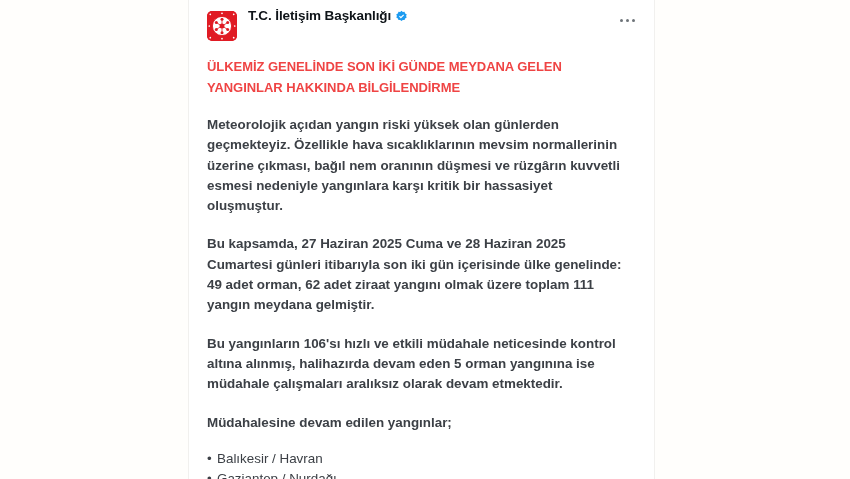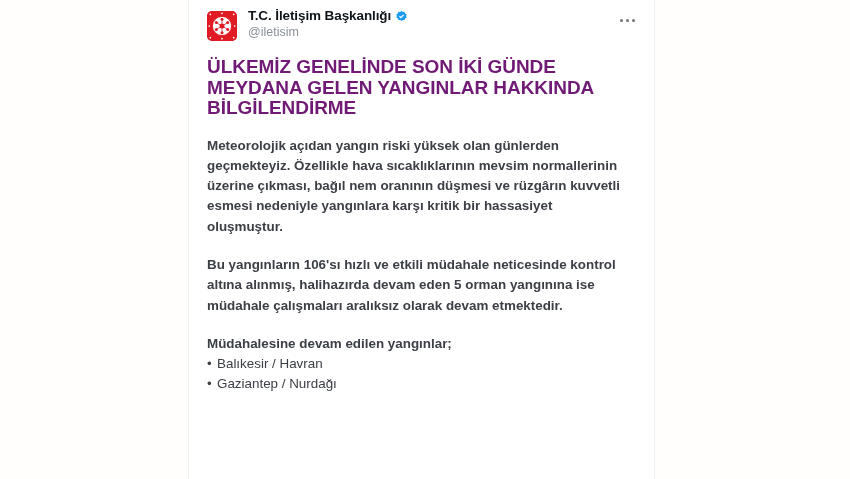--- a/index.html
+++ b/index.html
@@ -115,38 +115,38 @@
 
   
   .post-body {
     margin-top: 9px;
     color: #3c4046;
     font-size: 13.4px;
     line-height: 20.3px;
   }
 
   .headline {
-    font-size: 19px;
+    font-size: 13px;
     font-weight: bold;
-    color: #701a75;
+    color: #ef4444;
     line-height: 20.5px;
     letter-spacing: -0.05px;
     margin-bottom: 17px;
     max-width: 420px;
   }
 
   .para {
     margin-bottom: 18px;
     max-width: 424px;
     font-weight: bold;
   }
   .para:last-child { margin-bottom: 0; }
 
   .list-lead {
-    margin-bottom: 0px;
+    margin-bottom: 16px;
   }
 
   .bullet-list {
     list-style: none;
     margin: 0;
     padding: 0;
   }
   .bullet-list li {
     line-height: 20.3px;
     white-space: nowrap;
@@ -202,37 +202,38 @@
       </div>
 
       <div class="identity">
         <div class="name-row">
           <span class="display-name">T.C. İletişim Başkanlığı</span>
           <svg class="verified-badge" viewBox="0 0 22 22">
             <path fill="#1d9bf0" d="M11 1.2l2.2 2 3 -0.3 0.9 2.9 2.7 1.4 -1 2.8 1 2.8 -2.7 1.4 -0.9 2.9 -3 -0.3 -2.2 2 -2.2 -2 -3 0.3 -0.9 -2.9 -2.7 -1.4 1 -2.8 -1 -2.8 2.7 -1.4 0.9 -2.9 3 0.3z"></path>
             <path fill="#ffffff" d="M9.9 14.2l-3 -3 1.3 -1.3 1.7 1.7 4.1 -4.1 1.3 1.3z"></path>
           </svg>
         </div>
-        <div class="handle">@iletisim</div>
       </div>
 
       <div class="more-menu">
         <i></i>
         <i></i>
         <i></i>
       </div>
 
     </header>
 
     <div class="post-body">
 
       <div class="headline">ÜLKEMİZ GENELİNDE SON İKİ GÜNDE MEYDANA GELEN YANGINLAR HAKKINDA BİLGİLENDİRME</div>
 
       <p class="para">Meteorolojik açıdan yangın riski yüksek olan günlerden geçmekteyiz. Özellikle hava sıcaklıklarının mevsim normallerinin üzerine çıkması, bağıl nem oranının düşmesi ve rüzgârın kuvvetli esmesi nedeniyle yangınlara karşı kritik bir hassasiyet oluşmuştur.</p>
 
+      <p class="para" style="white-space: pre-line;">Bu kapsamda, 27 Haziran 2025 Cuma ve 28 Haziran 2025 Cumartesi günleri itibarıyla son iki gün içerisinde ülke genelinde:
+49 adet orman, 62 adet ziraat yangını olmak üzere toplam 111 yangın meydana gelmiştir.</p>
 
       <p class="para">Bu yangınların 106'sı hızlı ve etkili müdahale neticesinde kontrol altına alınmış, halihazırda devam eden 5 orman yangınına ise müdahale çalışmaları aralıksız olarak devam etmektedir.</p>
 
       <div class="para list-lead">Müdahalesine devam edilen yangınlar;</div>
 
       <ul class="bullet-list" id="location-list">
           <li><span class="dot">•</span><span>Balıkesir / Havran</span></li>
           <li><span class="dot">•</span><span>Gaziantep / Nurdağı</span></li>
         </ul>
 

